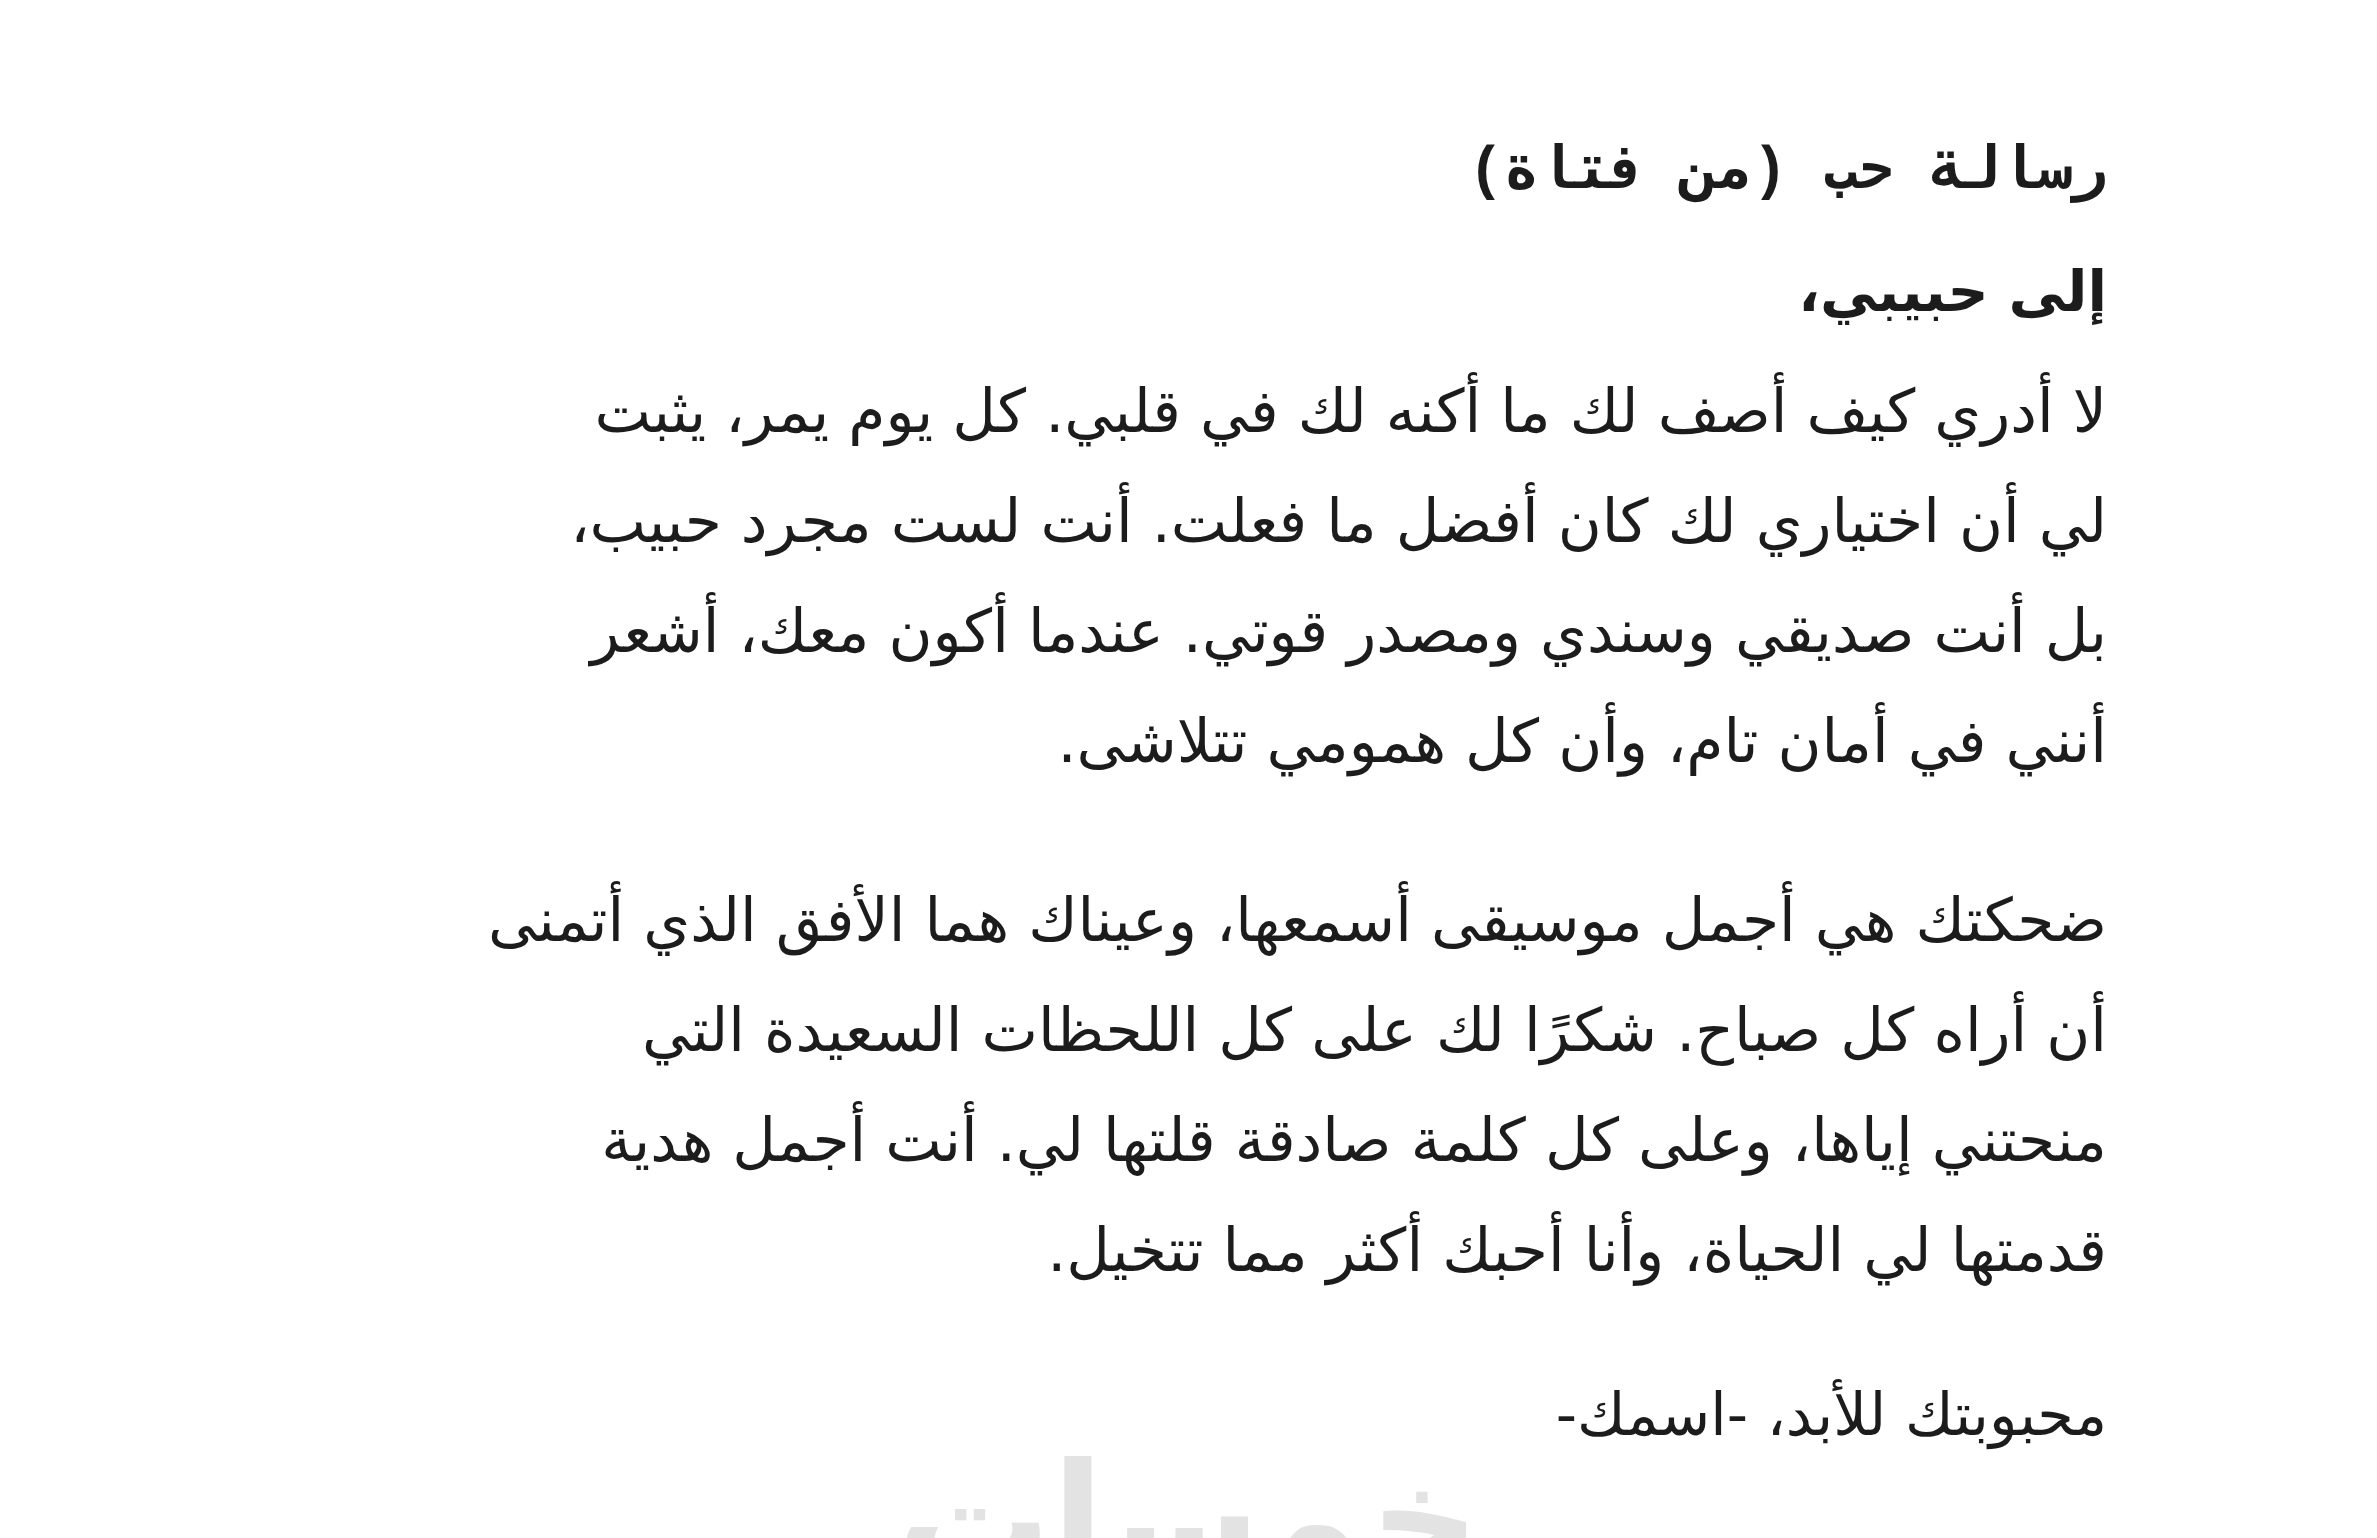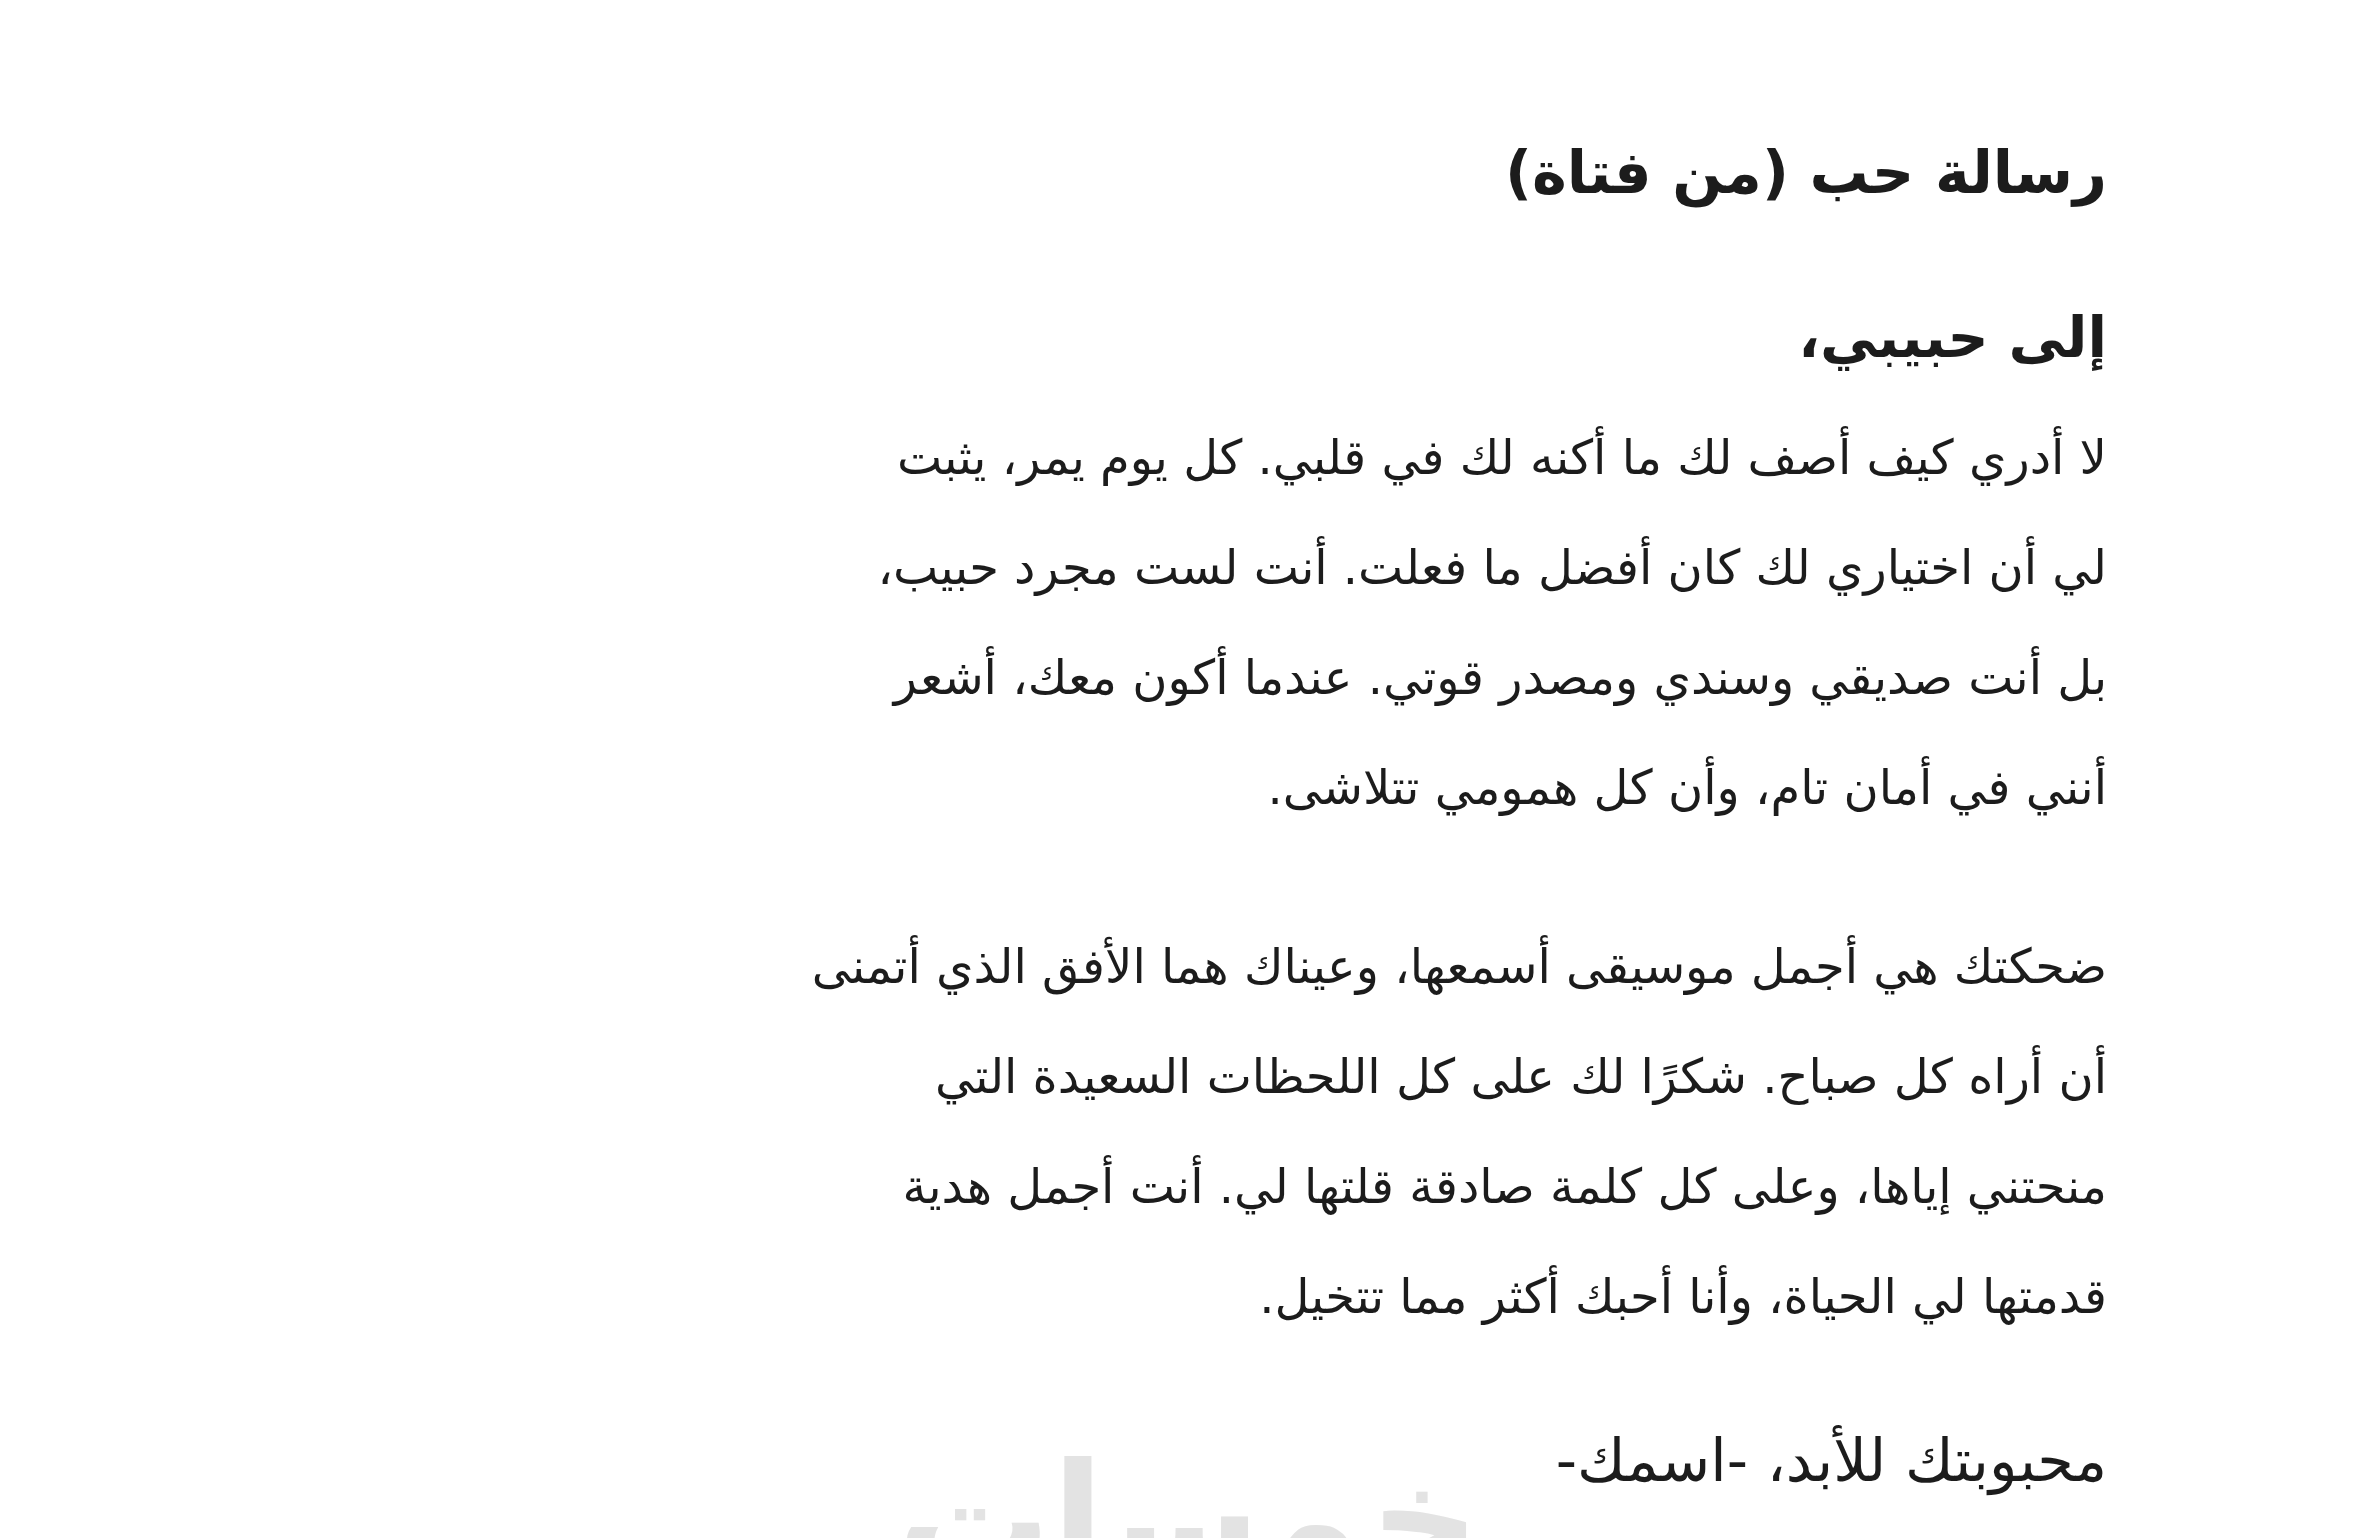--- a/index.html
+++ b/index.html
@@ -17,30 +17,31 @@
   .page {
     direction: rtl;
     text-align: right;
     color: #1c1c1c;
     padding: 135px 270px 0 165px;
   }
   .letter-title {
     font-size: 59px;
     font-weight: bold;
     line-height: 1.3;
-    margin: 0 0 88px 0;
+    margin: 0 0 42px 0;
+    font-family: Liberation Mono, monospace;
   }
   .letter-salutation {
     font-size: 57px;
     font-weight: bold;
     line-height: 1.3;
     margin: 0 0 28px 0;
   }
   .letter-paragraph {
-    font-size: 48px;
+    font-size: 60px;
     font-weight: normal;
     line-height: 110px;
     margin: 0 0 69px 0;
     white-space: pre-line; 
   }
   .letter-signature {
     font-size: 59px;
     font-weight: normal;
     line-height: 1.4;
     margin: 0;

